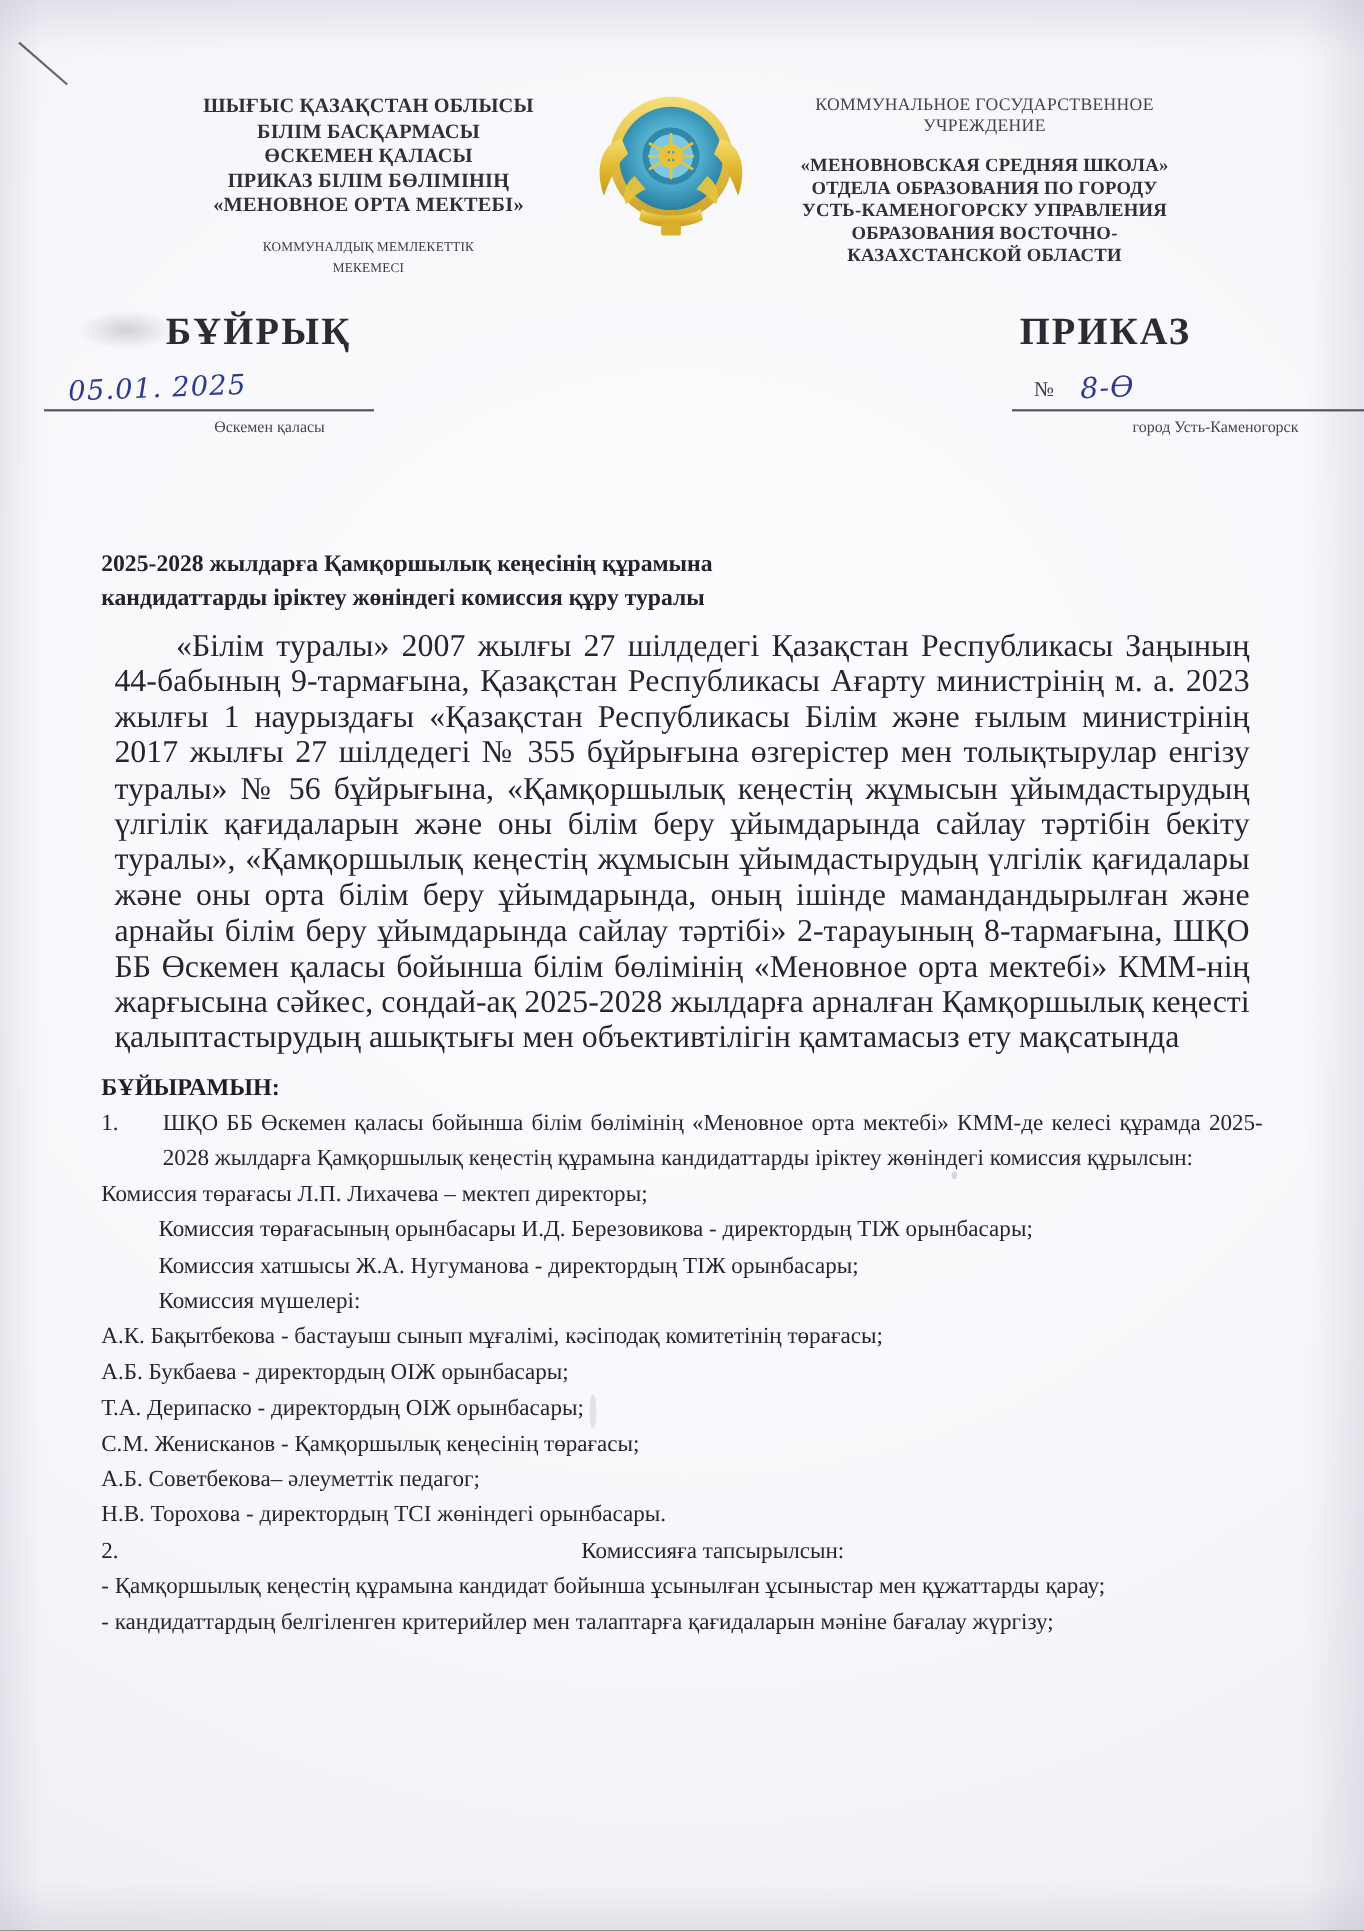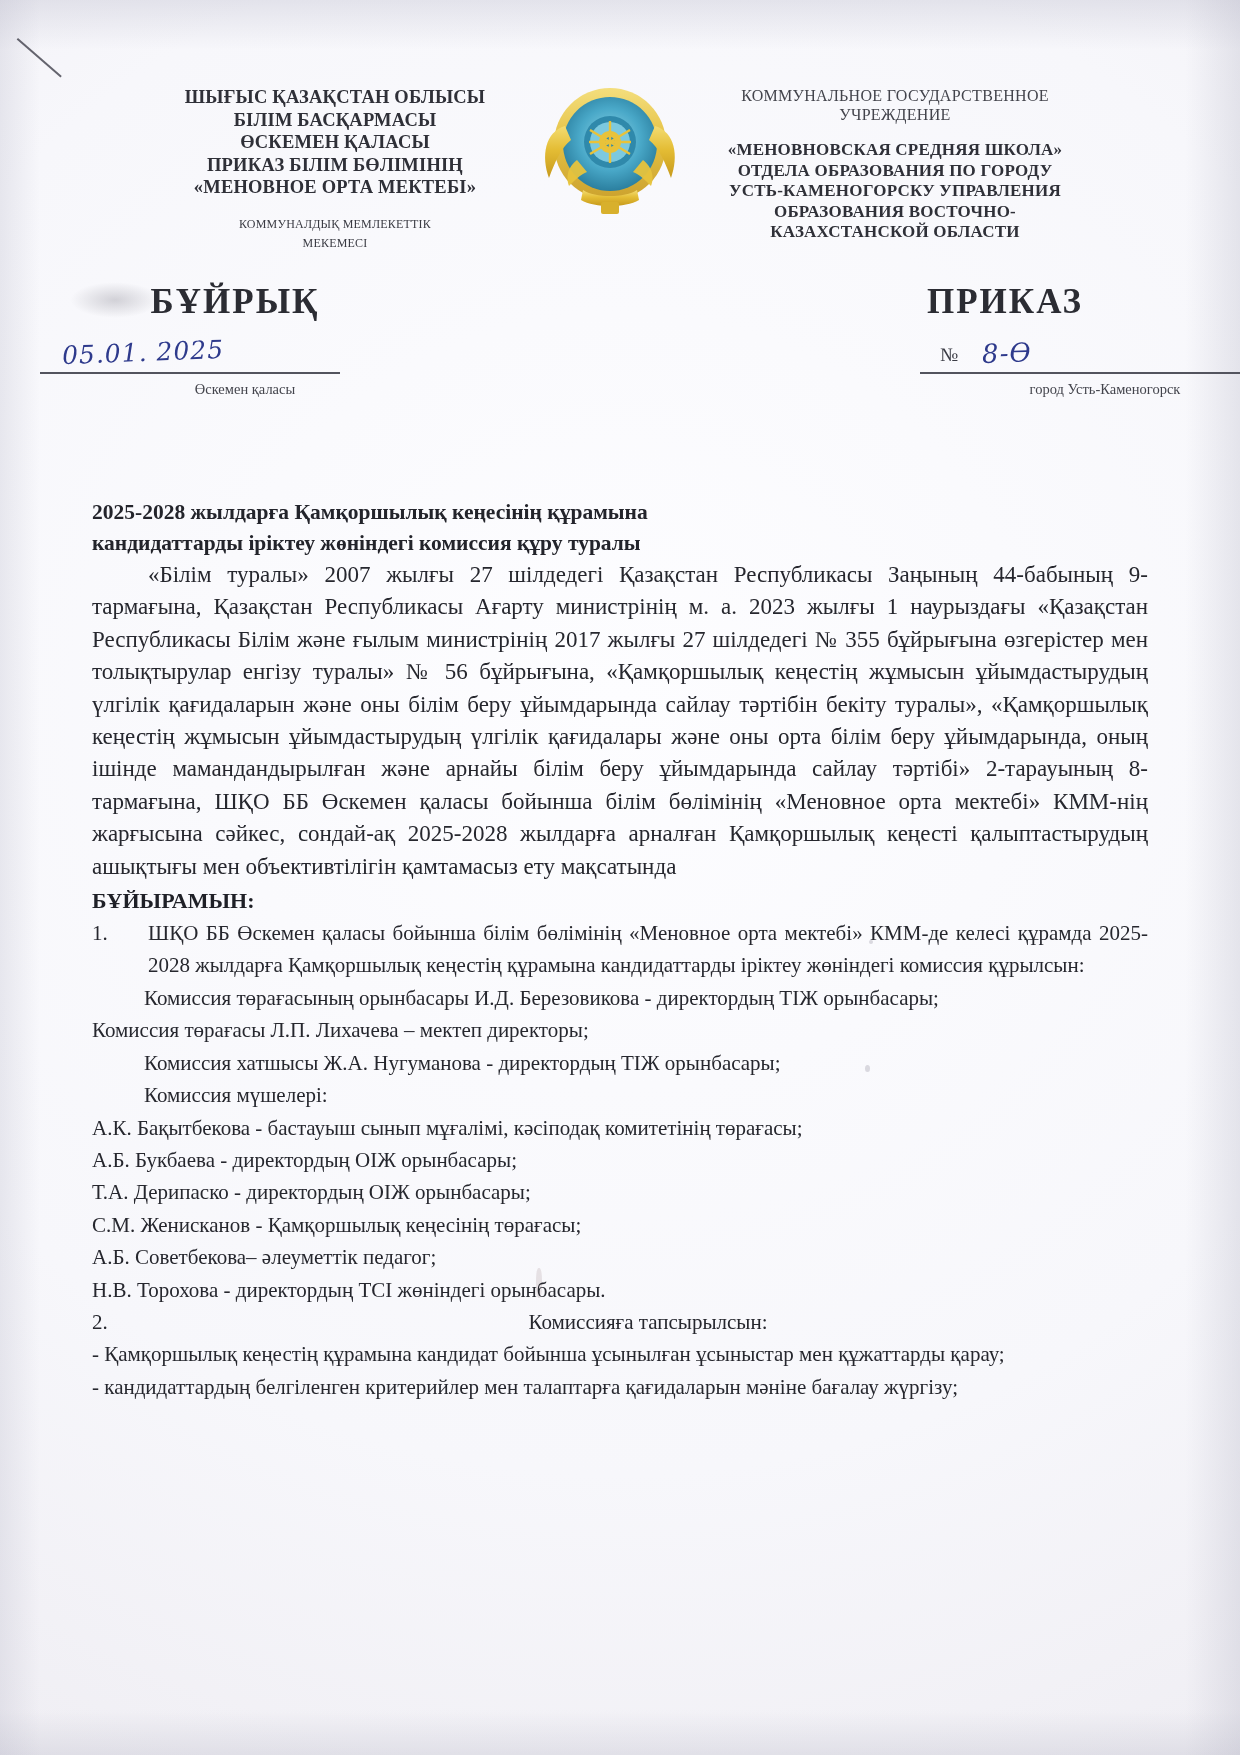--- a/index.html
+++ b/index.html
@@ -180,22 +180,22 @@
   }
   .doc-title {
     font-family: "Liberation Serif", serif;
     font-weight: bold;
     font-size: 21.5px;
     line-height: 31px;
     color: #23242b;
     max-width: 760px;
   }
   p.para {
-    margin: 0;
-    font-size: 23px;
+    margin: 12px;
+    font-size: 29px;
     line-height: 32.4px;
     color: #26272e;
     text-align: justify;
     text-justify: inter-word;
   }
   .p-main {
     margin-top: 33px;
     text-indent: 56px;
   }
   .buyiramyn {
@@ -362,22 +362,22 @@
 
     <p class="para p-main">«Білім туралы» 2007 жылғы 27 шілдедегі Қазақстан Республикасы Заңының 44-бабының 9-тармағына, Қазақстан Республикасы Ағарту министрінің м. а. 2023 жылғы 1 наурыздағы «Қазақстан Республикасы Білім және ғылым министрінің 2017 жылғы 27 шілдедегі № 355 бұйрығына өзгерістер мен толықтырулар енгізу туралы» № 56 бұйрығына, «Қамқоршылық кеңестің жұмысын ұйымдастырудың үлгілік қағидаларын және оны білім беру ұйымдарында сайлау тәртібін бекіту туралы», «Қамқоршылық кеңестің жұмысын ұйымдастырудың үлгілік қағидалары және оны орта білім беру ұйымдарында, оның ішінде мамандандырылған және арнайы білім беру ұйымдарында сайлау тәртібі» 2-тарауының 8-тармағына, ШҚО ББ Өскемен қаласы бойынша білім бөлімінің «Меновное орта мектебі» КММ-нің жарғысына сәйкес, сондай-ақ 2025-2028 жылдарға арналған Қамқоршылық кеңесті қалыптастырудың ашықтығы мен объективтілігін қамтамасыз ету мақсатында</p>
 
     <div class="buyiramyn">БҰЙЫРАМЫН:</div>
 
     <div class="num-item">
       <span class="num">1.</span>
       <span class="txt">ШҚО ББ Өскемен қаласы бойынша білім бөлімінің «Меновное орта мектебі» КММ-де келесі құрамда 2025-2028 жылдарға Қамқоршылық кеңестің құрамына кандидаттарды іріктеу жөніндегі комиссия құрылсын:</span>
     </div>
 
+    <div class="line">Комиссия төрағасы Л.П. Лихачева – мектеп директоры;</div>
     <div class="line just ind">Комиссия төрағасының орынбасары И.Д. Березовикова - директордың ТІЖ орынбасары;</div>
-    <div class="line">Комиссия төрағасы Л.П. Лихачева – мектеп директоры;</div>
     <div class="line ind">Комиссия хатшысы Ж.А. Нугуманова - директордың ТІЖ орынбасары;</div>
     <div class="line ind">Комиссия мүшелері:</div>
 
     <div class="line">А.К. Бақытбекова - бастауыш сынып мұғалімі, кәсіподақ комитетінің төрағасы;</div>
     <div class="line">А.Б. Букбаева - директордың ОІЖ орынбасары;</div>
     <div class="line">Т.А. Дерипаско - директордың ОІЖ орынбасары;</div>
     <div class="line">С.М. Женисканов - Қамқоршылық кеңесінің төрағасы;</div>
     <div class="line">А.Б. Советбекова– әлеуметтік педагог;</div>
     <div class="line">Н.В. Торохова - директордың ТСІ жөніндегі орынбасары.</div>
 

